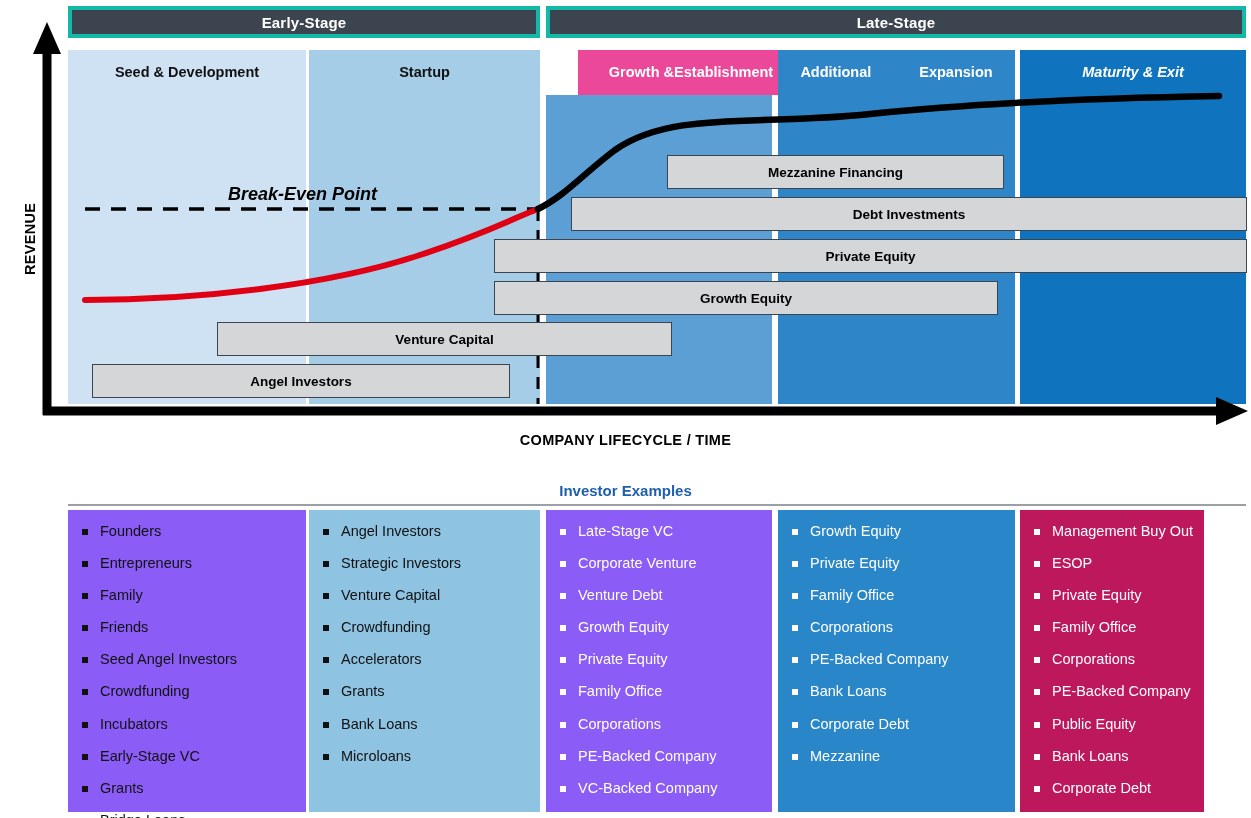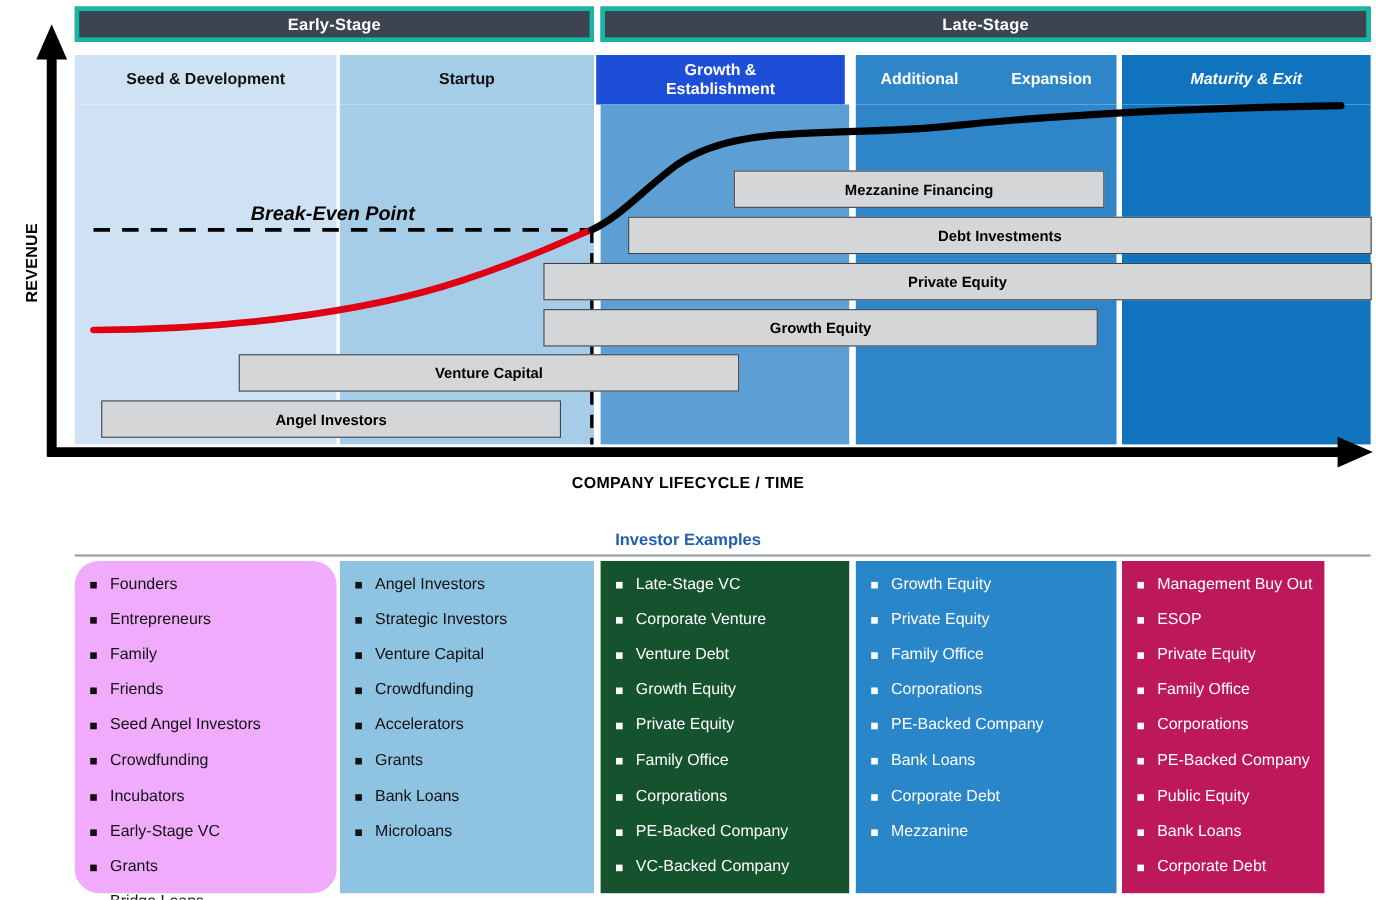--- a/index.html
+++ b/index.html
@@ -82,21 +82,21 @@
   <div class="abs group-hdr" id="group-1" style="left: 546px; top: 6px; width: 700px; height: 32px;">
     <span>Late-Stage</span>
   </div>
 
   <div class="abs stage-hdr" id="stage-hdr-0" style="left: 68px; top: 50px; width: 238px; height: 45px; background: rgb(207, 226, 243); color: rgb(17, 17, 17); flex-direction: column;">
       <span style="display: block;">Seed &amp; Development</span>
     </div>
   <div class="abs stage-hdr" id="stage-hdr-1" style="left: 309px; top: 50px; width: 231px; height: 45px; background: rgb(166, 205, 232); color: rgb(17, 17, 17); flex-direction: column;">
       <span style="display: block;">Startup</span>
     </div>
-  <div class="abs stage-hdr" id="stage-hdr-2" style="left: 542px; top: 50px; width: 226px; height: 45px; background: #1d4ed8; color: rgb(255, 255, 255); flex-direction: column;">
+  <div class="abs stage-hdr" id="stage-hdr-2" style="left: 578px; top: 50px; width: 226px; height: 45px; background: #ec4899; color: rgb(255, 255, 255); flex-direction: row;">
       <span style="display: block;">Growth &amp;</span>
       <span style="display: block;">Establishment</span>
     </div>
   <div class="abs stage-hdr" id="stage-hdr-3" style="left: 778px; top: 50px; width: 237px; height: 45px; background: rgb(46, 134, 200); color: rgb(255, 255, 255); ">
       <span style="display: block;">Additional</span>
       <span style="display: block; padding-left: 48px;">Expansion</span>
     </div>
   <div class="abs stage-hdr" id="stage-hdr-4" style="left: 1020px; top: 50px; width: 226px; height: 45px; background: rgb(15, 116, 189); color: rgb(255, 255, 255); flex-direction: column;">
       <span style="display: block; font-style: italic;">Maturity &amp; Exit</span>
     </div>
@@ -149,21 +149,21 @@
   </svg>
 
   <div class="abs axis-label" id="y-axis-label" style="left: 22px; top: 275px;">REVENUE</div>
   <div class="abs" id="examples-title-wrap" style="left: 0px; top: 482px; width: 1251px;">
     <div id="examples-title">Investor Examples</div>
   </div>
 
   <div class="abs axis-label" id="x-axis-label" style="left: 0px; top: 432px; width: 1251px; text-align: center;">COMPANY LIFECYCLE / TIME</div>
   <div class="abs" id="examples-rule" style="left: 68px; top: 504px; width: 1178px; height: 2px;"></div>
 
-  <div class="abs ex-col ex-dark" id="ex-0" style="left: 68px; top: 510px; width: 238px; height: 302px; background: #f0abfc; border-radius: 22px;">
+  <div class="abs ex-col ex-dark" id="ex-0" style="left: 68px; top: 510px; width: 238px; height: 302px; background: #8b5cf6;">
       <ul>
         <li>
           <span class="bullet"></span>
           <span>Founders</span>
         </li>
         <li>
           <span class="bullet"></span>
           <span>Entrepreneurs</span>
         </li>
         <li>
@@ -229,21 +229,21 @@
         <li>
           <span class="bullet"></span>
           <span>Bank Loans</span>
         </li>
         <li>
           <span class="bullet"></span>
           <span>Microloans</span>
         </li>
       </ul>
     </div>
-  <div class="abs ex-col ex-light" id="ex-2" style="left: 546px; top: 510px; width: 226px; height: 302px; background: #14532d;">
+  <div class="abs ex-col ex-light" id="ex-2" style="left: 546px; top: 510px; width: 226px; height: 302px; background: #8b5cf6;">
       <ul>
         <li>
           <span class="bullet"></span>
           <span>Late-Stage VC</span>
         </li>
         <li>
           <span class="bullet"></span>
           <span>Corporate Venture</span>
         </li>
         <li>

